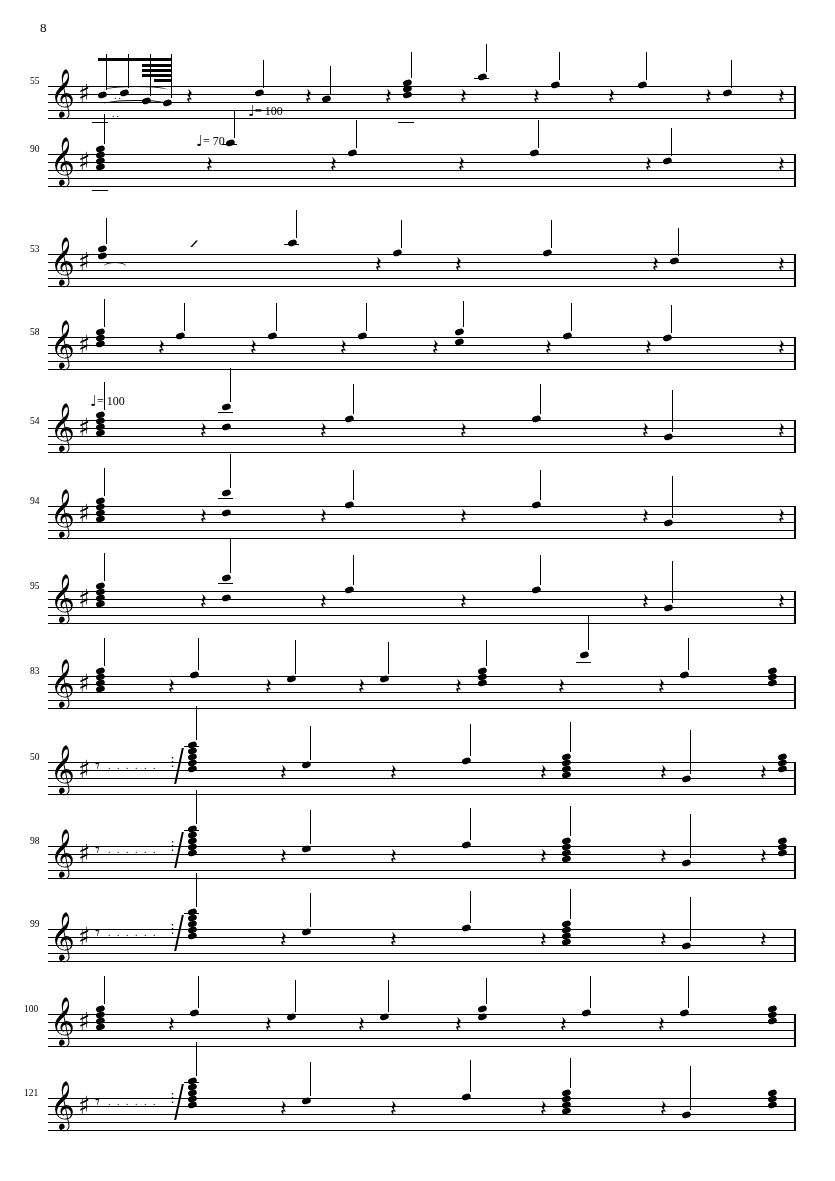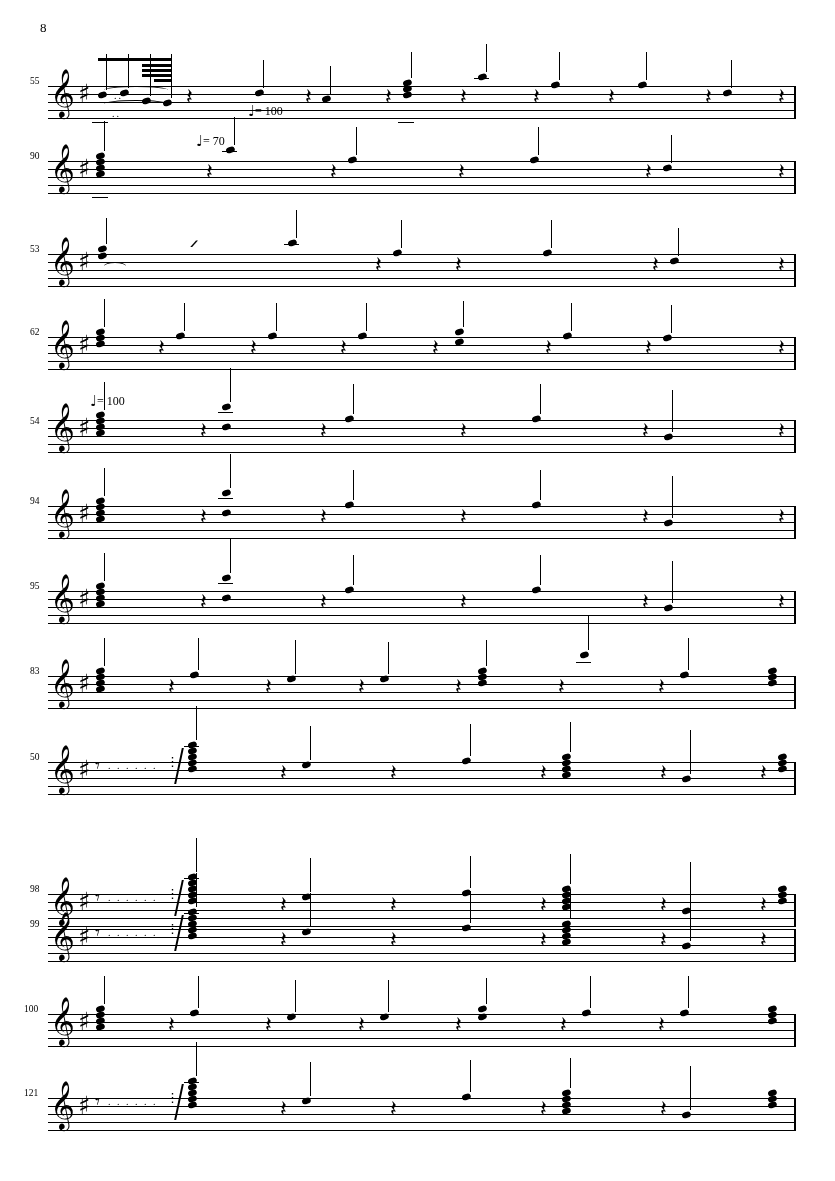--- a/index.html
+++ b/index.html
@@ -265,21 +265,21 @@
     </div>
     <div class="rest-quarter" style="left:705px; top:26px;">𝄽</div>
     <div class="note" style="left:723px; top:30px;">
       <div class="head"></div>
       <div class="stem"></div>
     </div>
     <div class="rest-quarter" style="left:778px; top:26px;">𝄽</div>
     <div class="barline-end"></div>
   </div>
 
-  <div class="system" style="top:135px;">
+  <div class="system" style="top:128px;">
     <div class="measure-number" style="left:30px; top:16px;">90</div>
     <div class="staff">
       <div class="line l0"></div>
       <div class="line l1"></div>
       <div class="line l2"></div>
       <div class="line l3"></div>
       <div class="line l4"></div>
     </div>
     <div class="clef" style="left:50px; top:12px;">𝄞</div>
     <div class="keysig" style="left:78px; top:21px;">♯</div>
@@ -377,21 +377,21 @@
     <div class="note" style="left:670px; top:30px;">
       <div class="head"></div>
       <div class="stem"></div>
     </div>
 
     <div class="rest-quarter" style="left:778px; top:26px;">𝄽</div>
     <div class="barline-end"></div>
   </div>
 
   <div class="system" style="top:311px;">
-    <div class="measure-number" style="left:30px; top:16px;">62</div>
+    <div class="measure-number" style="left:30px; top:16px;">58</div>
     <div class="staff">
       <div class="line l0"></div>
       <div class="line l1"></div>
       <div class="line l2"></div>
       <div class="line l3"></div>
       <div class="line l4"></div>
     </div>
     <div class="clef" style="left:50px; top:12px;">𝄞</div>
     <div class="keysig" style="left:78px; top:21px;">♯</div>
 
@@ -810,21 +810,21 @@
       <div class="note" style="left:0; top:6px;">
           <div class="head"></div>
         </div>
       <div class="note" style="left:0; top:12px;">
           <div class="head"></div>
         </div>
     </div>
     <div class="barline-end"></div>
   </div>
 
-  <div class="system" style="top:868px;text-align:right;">
+  <div class="system" style="top:820px;text-align:right;">
     <div class="measure-number" style="left:30px; top:16px;">98</div>
     <div class="staff">
       <div class="line l0"></div>
       <div class="line l1"></div>
       <div class="line l2"></div>
       <div class="line l3"></div>
       <div class="line l4"></div>
     </div>
     <div class="clef" style="left:50px; top:12px;">𝄞</div>
     <div class="keysig" style="left:78px; top:21px;">♯</div>

